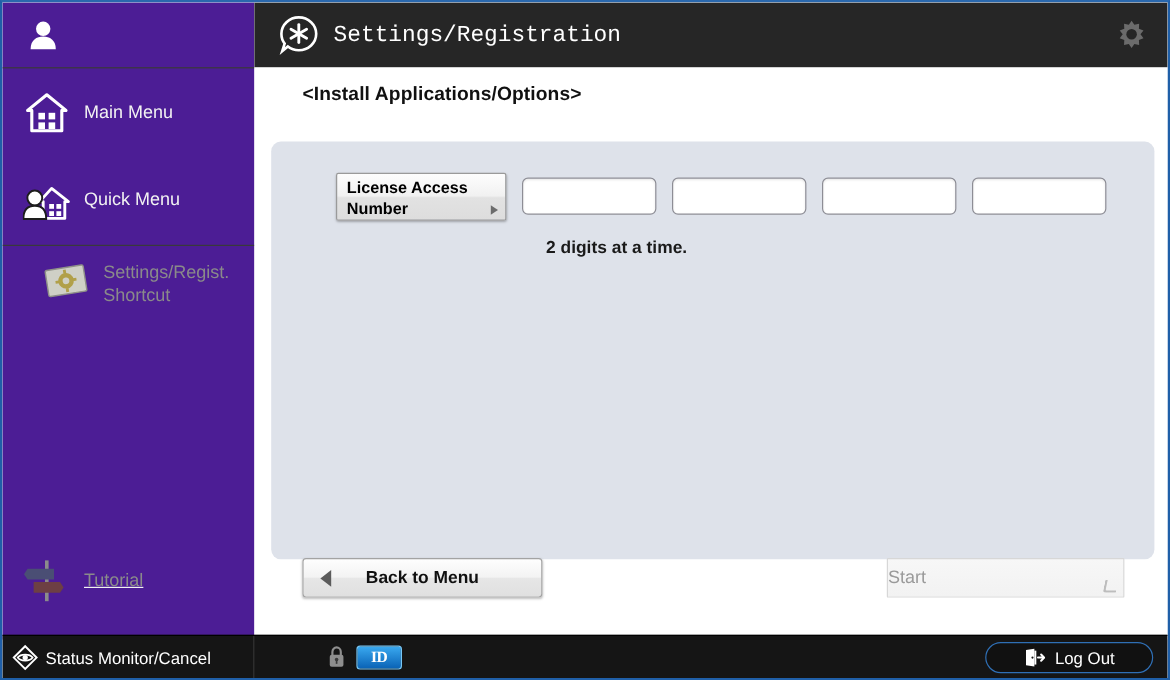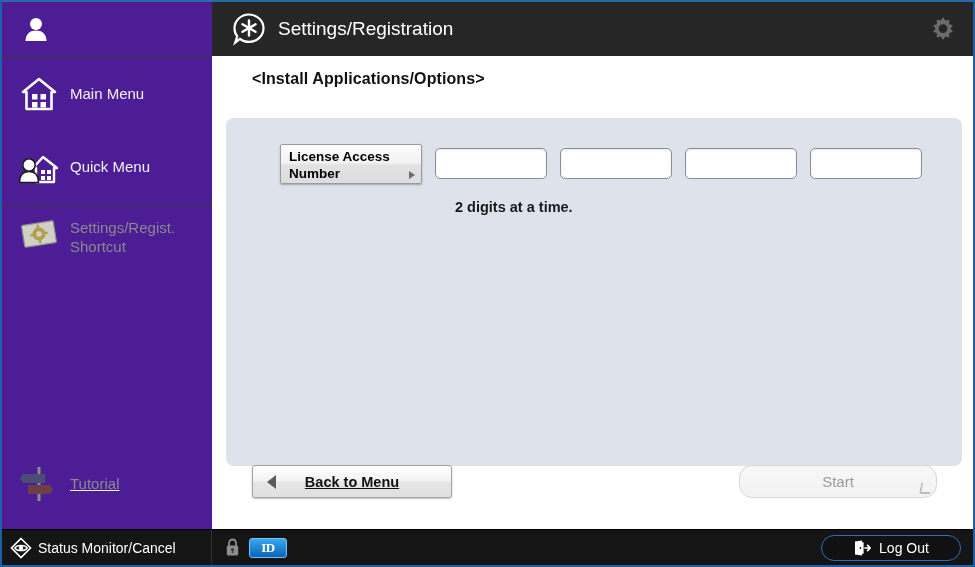--- a/index.html
+++ b/index.html
@@ -38,36 +38,36 @@
     font-size: 15px;
   }
   .nav-item.divider-below { border-bottom: 1px solid #3a3a3a; text-align: center; }
   .nav-item .ico {
     width: 46px; min-width: 46px;
     display: flex; align-items: center; justify-content: center;
     margin-right: 8px;
   }
   .nav-item .lbl { line-height: 1.25; }
   .nav-item.dim .lbl { color: #8a8a8a; }
-  #nav-shortcut { height: 72px; align-items: flex-start; padding-top: 14px; }
+  #nav-shortcut { height: 72px; align-items: flex-start; padding-top: 14px; margin-left: 16px; }
   #nav-shortcut .ico { margin-top: -2px; }
   #nav-tutorial {
     position: absolute; left: 0; bottom: 22px;
     width: 210px; height: 54px;
     padding-left: 14px;
     text-decoration: underline;
   }
 
   
   #bottombar {
     position: absolute; left: 0; bottom: 0;
     width: 971px; height: 36px;
     background: #151515;
     border-top: 1px solid #000;
-    display: flex; align-items: center;
+    display: flex; align-items: center; gap: 48px;
   }
   #status-monitor {
     width: 210px; min-width: 210px;
     display: flex; align-items: center;
     padding-left: 8px;
     color: #ffffff; font-size: 14px;
     border-right: 1px solid #333;
     height: 100%;
   }
   #status-monitor .lbl { margin-left: 6px; }
@@ -105,20 +105,21 @@
     position: absolute; left: 210px; top: 0;
     width: 761px; height: 531px;
     background: #ffffff;
   }
   #titlebar {
     position: relative;
     height: 54px;
     background: #262626;
     display: flex; align-items: center;
     padding-left: 20px;
+    font-family: Liberation Mono, monospace;
   }
   #titlebar .ttl {
     color: #ffffff; font-size: 19px; margin-left: 12px;
   }
   #gear-btn {
     position: absolute; right: 14px; top: 12px;
     width: 32px; height: 32px;
     display: flex; align-items: center; justify-content: center;
     cursor: pointer;
   }
@@ -178,36 +179,35 @@
   #back-btn {
     position: absolute; left: 40px; top: 463px;
     width: 200px; height: 33px;
     background: linear-gradient(#fefefe 0%, #f3f3f3 48%, #e6e6e6 52%, #e0e0e0 100%);
     border: 1px solid #a3a3a3;
     border-radius: 3px;
     box-shadow: 0 1px 2px rgba(0,0,0,0.25);
     display: flex; align-items: center; justify-content: center;
     font-size: 14.5px; color: #111; font-weight: 600;
     cursor: pointer;
-    text-decoration: underline;
   }
   #back-btn .tri {
     position: absolute; left: 14px;
     width: 0; height: 0;
     border-right: 9px solid #5b5b5b;
     border-top: 7px solid transparent;
     border-bottom: 7px solid transparent;
   }
   #start-btn {
     position: absolute; left: 527px; top: 463px;
     width: 198px; height: 33px;
     background: linear-gradient(#f7f7f7 0%, #f2f2f2 100%);
     border: 1px solid #d7d7d7;
-    border-radius: 13px;
-    display: flex; align-items: center; justify-content: center;
+    border-radius: 1px;
+    display: flex; align-items: center; justify-content: flex-start;
     font-size: 15px; color: #9a9a9a;
     cursor: default;
   }
   #start-btn .corner {
     position: absolute; right: 5px; bottom: 3px;
     width: 11px; height: 11px;
     border-left: 2px solid #bdbdbd;
     border-bottom: 2px solid #bdbdbd;
     border-bottom-left-radius: 3px;
     transform: skewX(-12deg);

